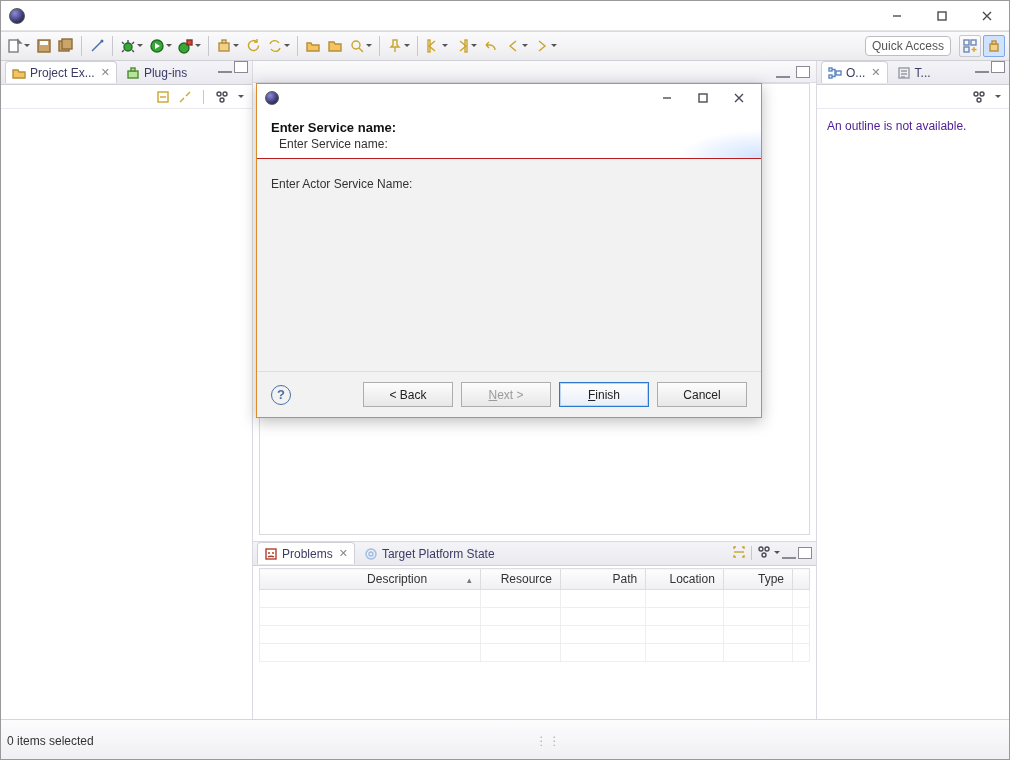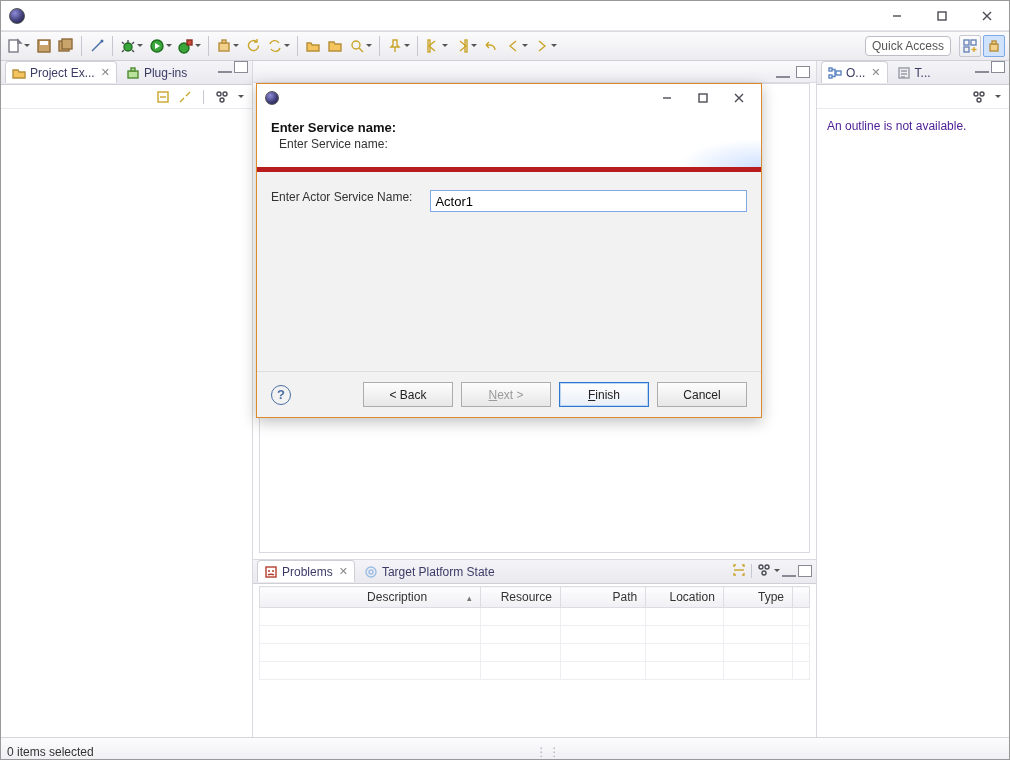--- a/index.html
+++ b/index.html
@@ -49,34 +49,34 @@
   .right .msg{padding:10px;color:#4c1d95}
   
   .bottom{height:178px;border-top:1px solid #d9d9df;display:flex;flex-direction:column}
   .bottom .viewbody{padding:2px 6px 0 6px}
   .probcount{padding:2px 4px;color:#333}
   table.prob{width:100%;border-collapse:collapse;font-size:12px}
   table.prob th{background:linear-gradient(#fdfdfe,#f0f0f4);text-align:right;font-weight:normal;border:1px solid #dcdce2;padding:3px 8px;color:#333}
   table.prob td{border:1px solid #eceef2;height:18px}
   th.sort::after{content:"▴";font-size:9px;color:#777;margin-left:40px}
   
-  .status{height:22px;border-top:1px solid #d5d5dc;display:flex;align-items:flex-end;padding:0 6px;background:linear-gradient(#fcfcfd,#f0f0f4);color:#333}
+  .status{height:40px;border-top:1px solid #d5d5dc;display:flex;align-items:flex-start;padding:14px 6px;background:linear-gradient(#fcfcfd,#f0f0f4);color:#333}
   .status .grip{margin:0 auto;letter-spacing:1px;color:#b0b0b8}
   
   .modal{position:absolute;left:255px;top:82px;width:506px;height:335px;background:#f2f2f2;border:1px solid #dd8b2a;box-shadow:0 4px 14px rgba(0,0,0,.25);display:flex;flex-direction:column}
   .modal .mtitle{height:28px;display:flex;align-items:center;background:#fff;padding:0 4px}
   .modal .mtitle .app-icon{width:14px;height:14px;margin:0 6px 0 4px;border-radius:50%;background:radial-gradient(circle at 35% 30%,#8e8bd9 0,#3b3a73 60%,#1b1a3e 100%);border:1px solid #555}
   .modal .mtitle .spacer{flex:1}
   .modal .mtitle .winbtn{width:36px;height:100%;display:flex;align-items:center;justify-content:center}
-  .banner{background:#fff;border-bottom:5px solid #b91c1c;padding:8px 14px 16px 14px;position:relative}
+  .banner{background:#fff;border-bottom:1px solid #b91c1c;padding:8px 14px 7px 14px;position:relative}
   .banner::after{content:"";position:absolute;right:0;top:0;width:110px;height:100%;background:radial-gradient(120px 40px at 100% 100%,#cfe1ff 0,rgba(255,255,255,0)70%)}
   .banner .h{font-weight:700;font-size:13px;color:#111}
   .banner .s{color:#333;margin-top:2px;padding-left:8px}
   .formarea{flex:1;padding:18px 14px}
-  .frow{display:flex;align-items:flex-start;gap:18px}
+  .frow{display:flex;align-items:flex-end;gap:24px}
   .frow label{white-space:nowrap;color:#333}
   .frow input{flex:1;height:22px;border:1px solid #7fa9e6;outline:none;padding:0 4px;font-size:13px}
   .btnbar{border-top:1px solid #dedede;padding:10px 14px;display:flex;align-items:center;gap:8px;background:#f2f2f2}
   .help{width:20px;height:20px;border:1.5px solid #4a6fa5;border-radius:50%;display:flex;align-items:center;justify-content:center;color:#4a6fa5;font-weight:700;font-size:13px}
   .btnbar .spacer{flex:1}
   button.dlg{width:90px;height:25px;background:linear-gradient(#fdfdfd,#e7e7e7);border:1px solid #adadad;color:#222;font-size:12px}
   button.dlg:disabled{color:#9a9a9a}
   button.dlg.primary{border:1px solid #2e77d0;background:linear-gradient(#fefefe,#e9eff8);box-shadow:inset 0 0 0 1px #bcd5f5}
   .und{text-decoration:underline}
   
@@ -506,21 +506,20 @@
           </svg>
         </div>
     </div>
     <div class="banner">
       <div class="h">Enter Service name:</div>
       <div class="s">Enter Service name:</div>
     </div>
     <div class="formarea">
       <div class="frow">
         <label>Enter Actor Service Name:</label>
-        <input type="text" value="Actor1" style="">
       </div>
     </div>
     <div class="btnbar">
       <div class="help">?</div>
       <span class="spacer"></span>
       <button class="dlg"><span>&lt; Back</span></button>
       <button class="dlg" disabled=""><span><span class="und">N</span>ext &gt;</span></button>
       <button class="dlg primary"><span><span class="und">F</span>inish</span></button>
       <button class="dlg">Cancel</button>
     </div>

